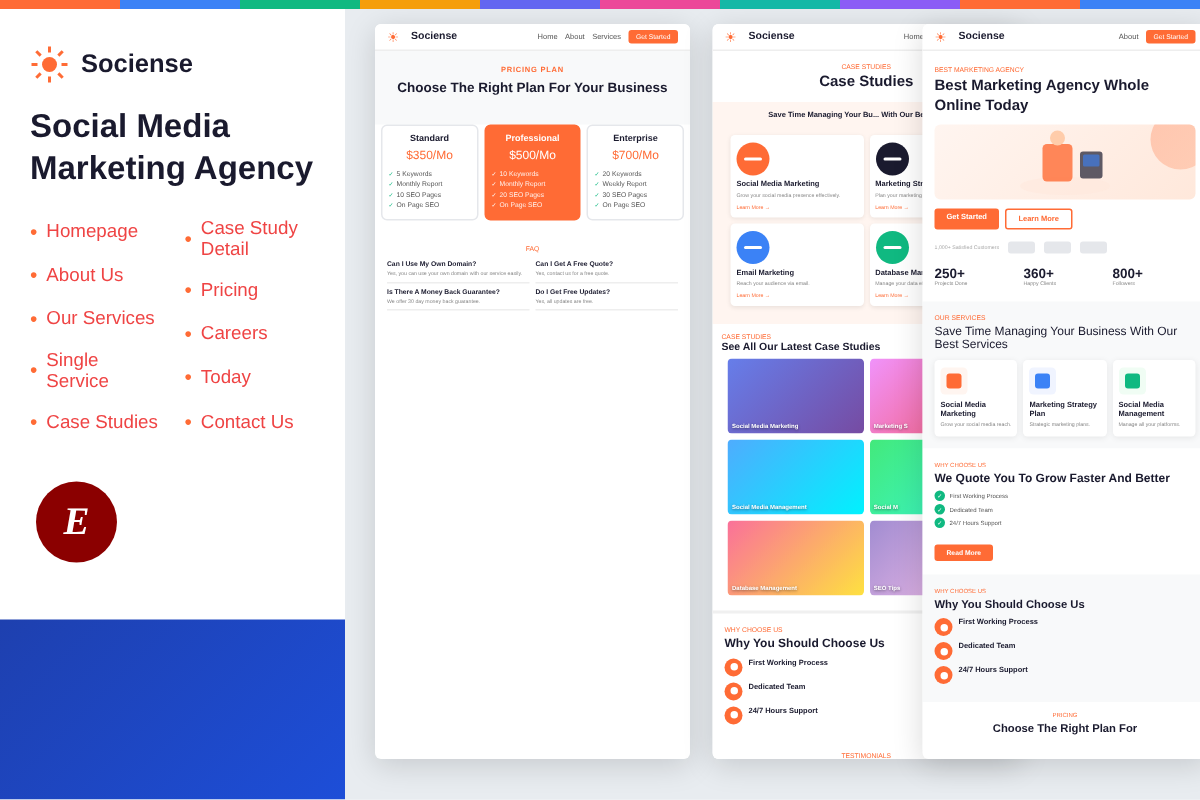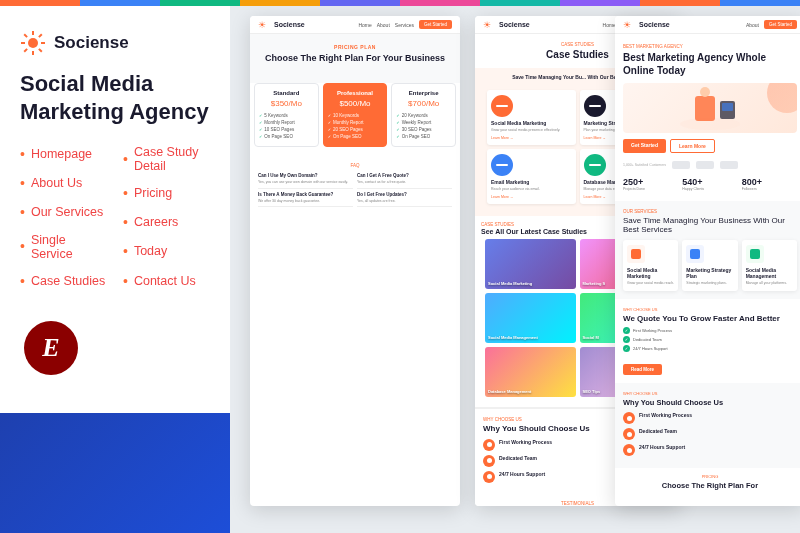--- a/index.html
+++ b/index.html
@@ -1087,21 +1087,21 @@
           <div class="trust-logo"></div>
           <div class="trust-logo"></div>
           <div class="trust-logo"></div>
         </div>
         <div class="stats-row">
           <div class="stat-item">
             <div class="stat-num">250+</div>
             <div class="stat-label">Projects Done</div>
           </div>
           <div class="stat-item">
-            <div class="stat-num">540+</div>
+            <div class="stat-num">360+</div>
             <div class="stat-label">Happy Clients</div>
           </div>
           <div class="stat-item">
             <div class="stat-num">800+</div>
             <div class="stat-label">Followers</div>
           </div>
         </div>
       </div>
 
       <div class="services-section">

